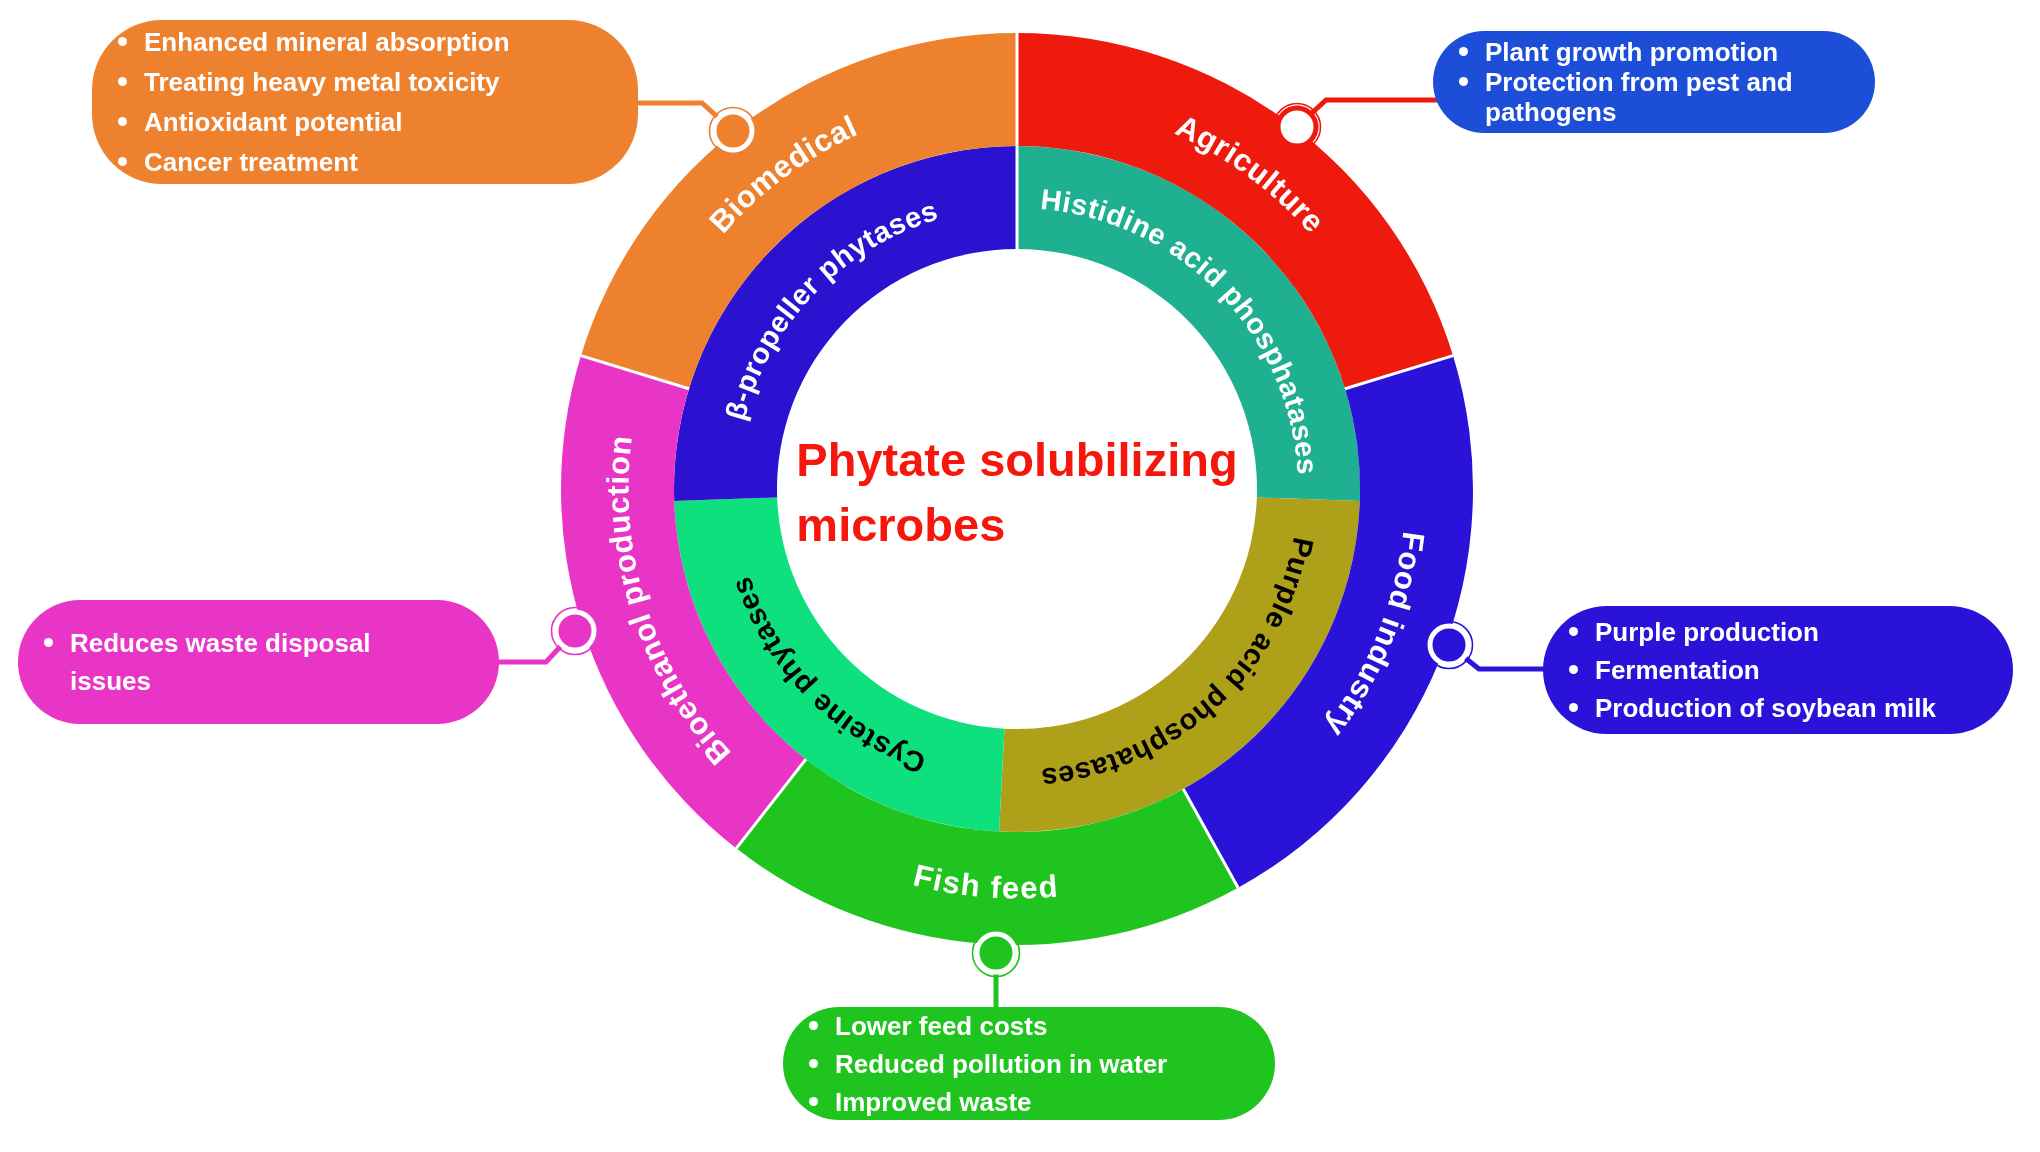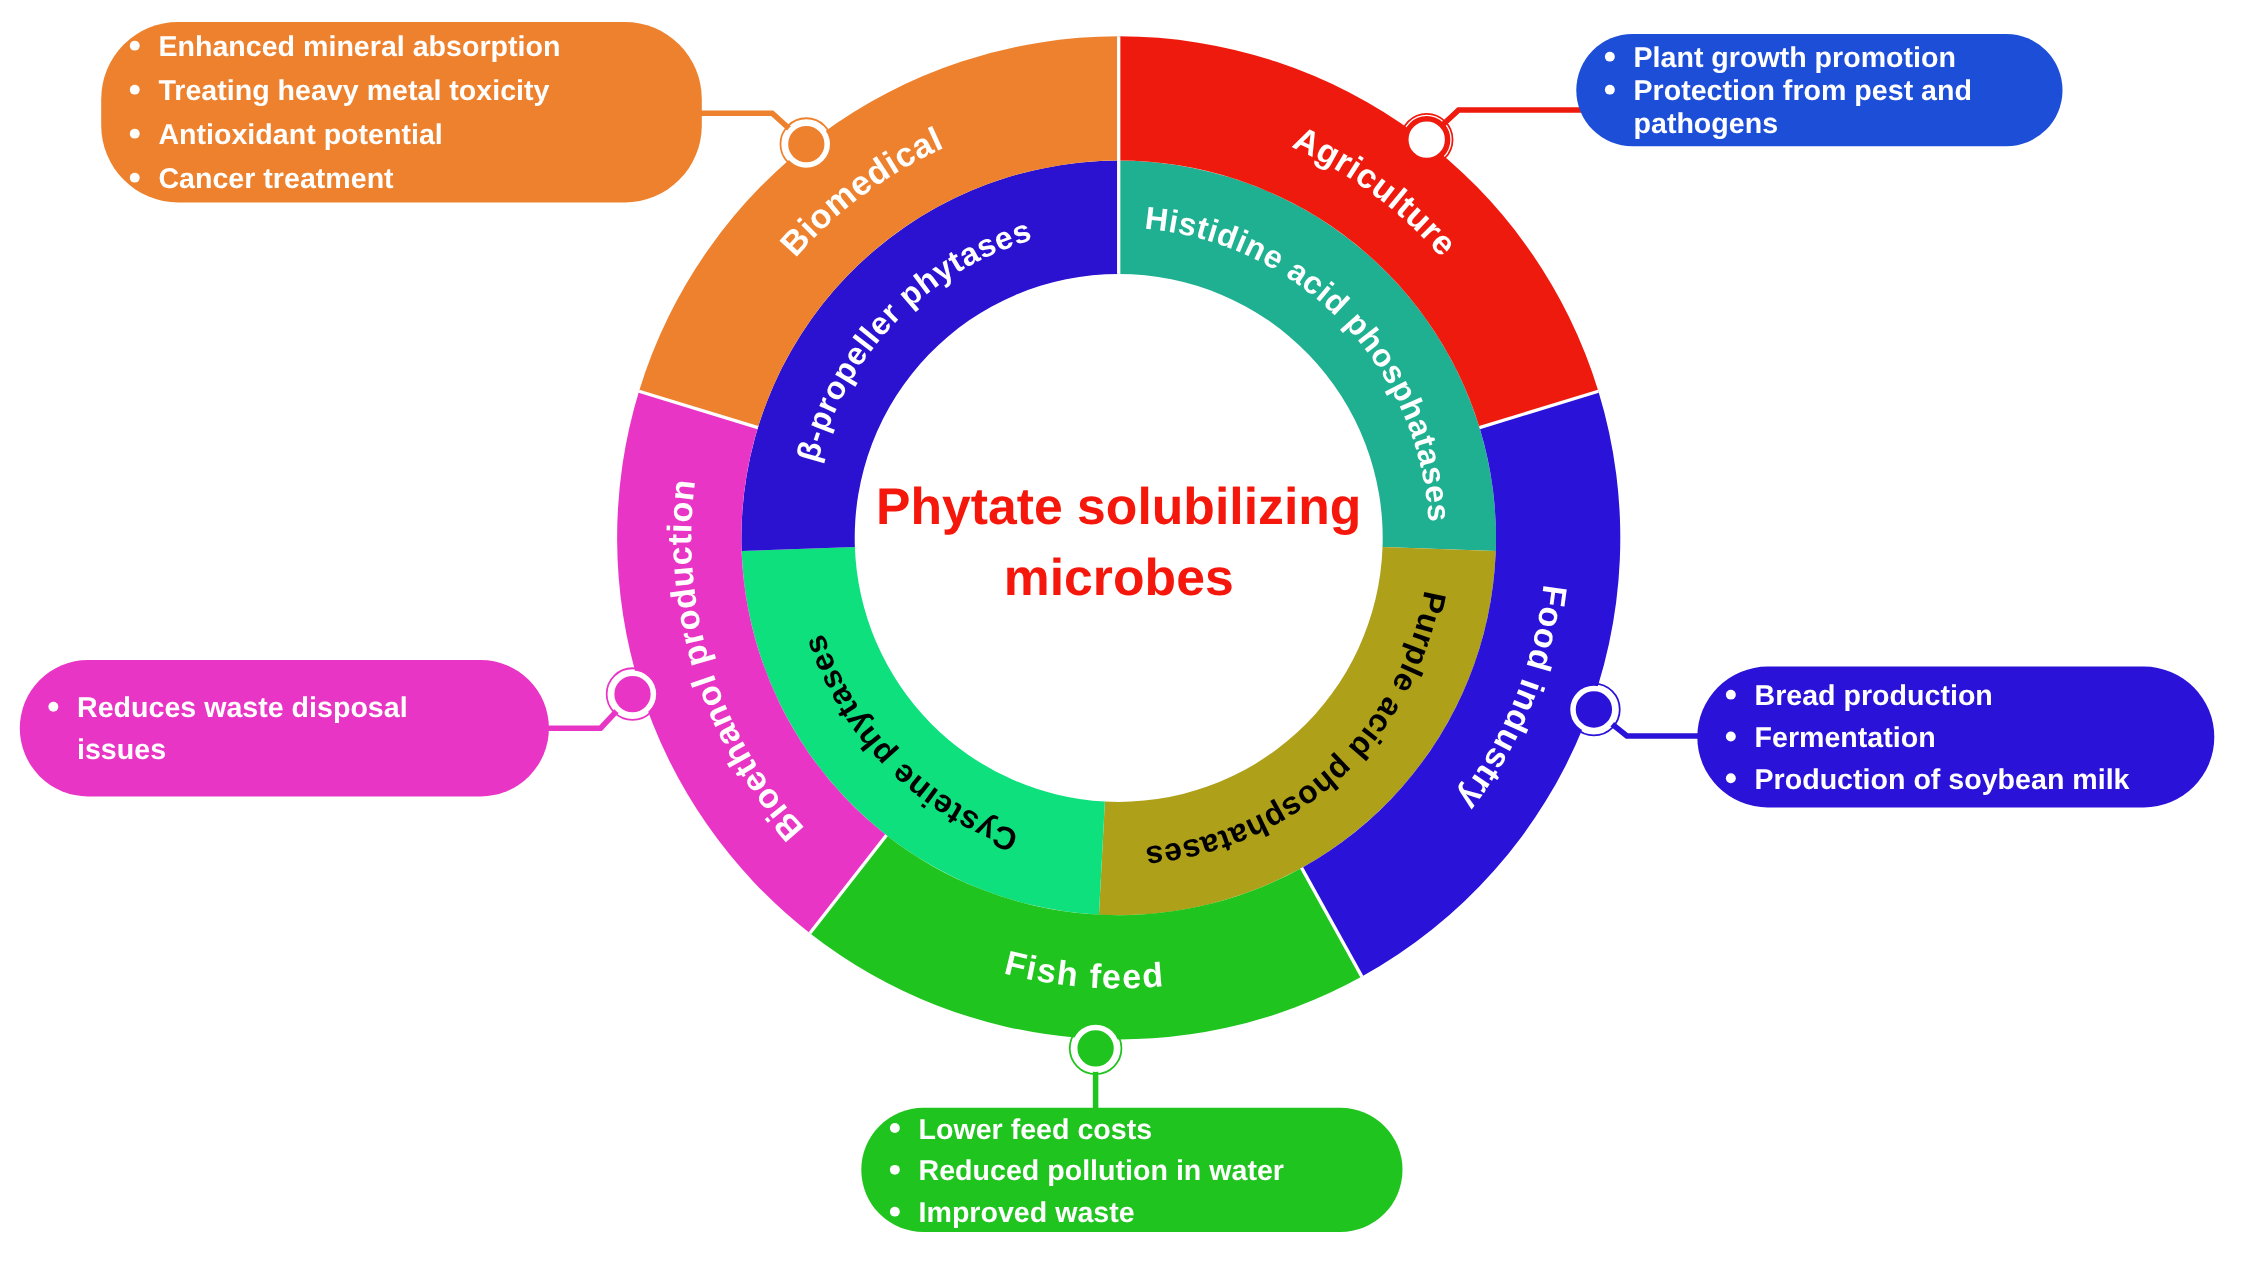--- a/index.html
+++ b/index.html
@@ -24,21 +24,21 @@
   .callout.lh38 .dot{margin-top:14px;}
   .callout.lh30 .dot{margin-top:10px;}
   .callout .bt{flex:1;}
   #co-biomedical{left:92px;top:20px;width:546px;height:164px;}
   #co-agriculture{left:1433px;top:31px;width:442px;height:102px;border-radius:52px;}
   #co-food-industry{left:1543px;top:606px;width:470px;height:128px;border-radius:64px;}
   #co-fish-feed{left:783px;top:1007px;width:492px;height:113px;border-radius:62px;}
   #co-bioethanol{left:18px;top:600px;width:481px;height:124px;border-radius:62px;}
   .center-title{
     position:absolute;left:1017px;top:492px;transform:translate(-50%,-50%);
-    text-align:center;font-weight:bold;font-size:47px;line-height:65px;white-space:nowrap;
+    font-weight:bold;font-size:47px;line-height:65px;white-space:nowrap;
   }
 </style>
 </head>
 <body>
 
 <div class="stage">
 
   <svg id="donut" width="2040" height="1152" viewBox="0 0 2040 1152">
       <path d="M 1017.00 146.00 A 343 343 0 0 1 1359.79 500.97 L 1256.85 497.38 A 240 240 0 0 0 1017.00 249.00 Z" fill="#1EB090"></path>
       <path d="M 1359.79 500.97 A 343 343 0 0 1 999.05 831.53 L 1004.44 728.67 A 240 240 0 0 0 1256.85 497.38 Z" fill="#AFA019"></path>
@@ -115,21 +115,21 @@
       </div>
     <div class="row">
         <span class="dot"></span>
         <span class="bt">Protection from pest and pathogens</span>
       </div>
   </div>
 
   <div class="callout lh38" id="co-food-industry" style="background: rgb(42, 18, 216);">
     <div class="row">
         <span class="dot"></span>
-        <span class="bt">Bread production</span>
+        <span class="bt">Purple production</span>
       </div>
     <div class="row">
         <span class="dot"></span>
         <span class="bt">Fermentation</span>
       </div>
     <div class="row">
         <span class="dot"></span>
         <span class="bt">Production of soybean milk</span>
       </div>
   </div>

